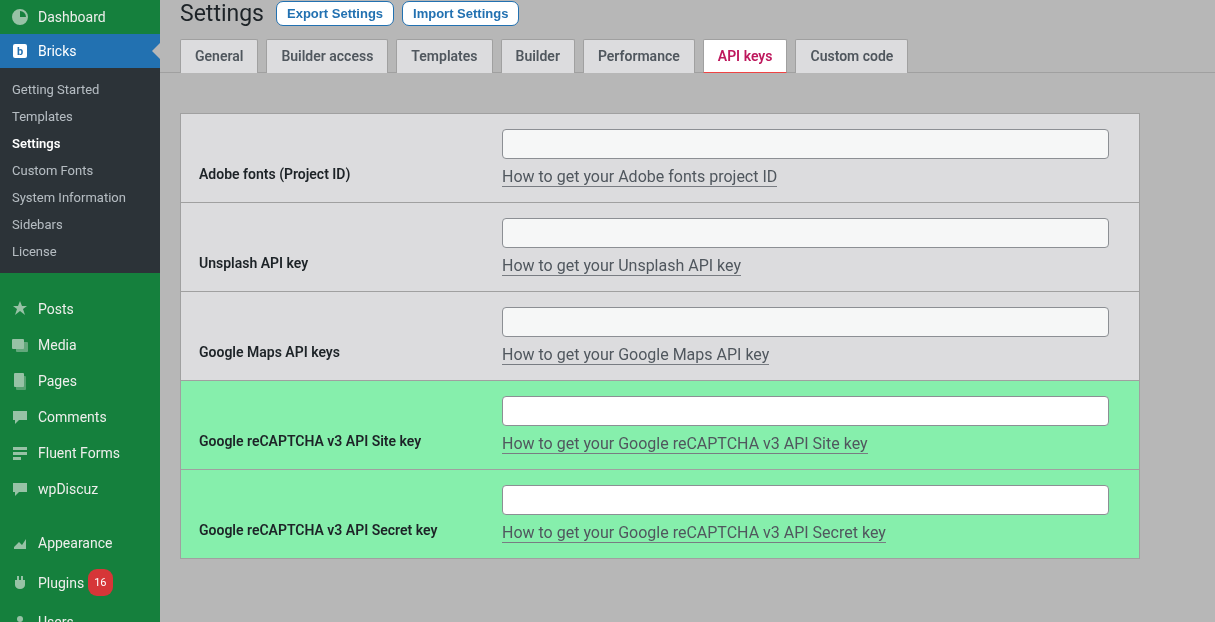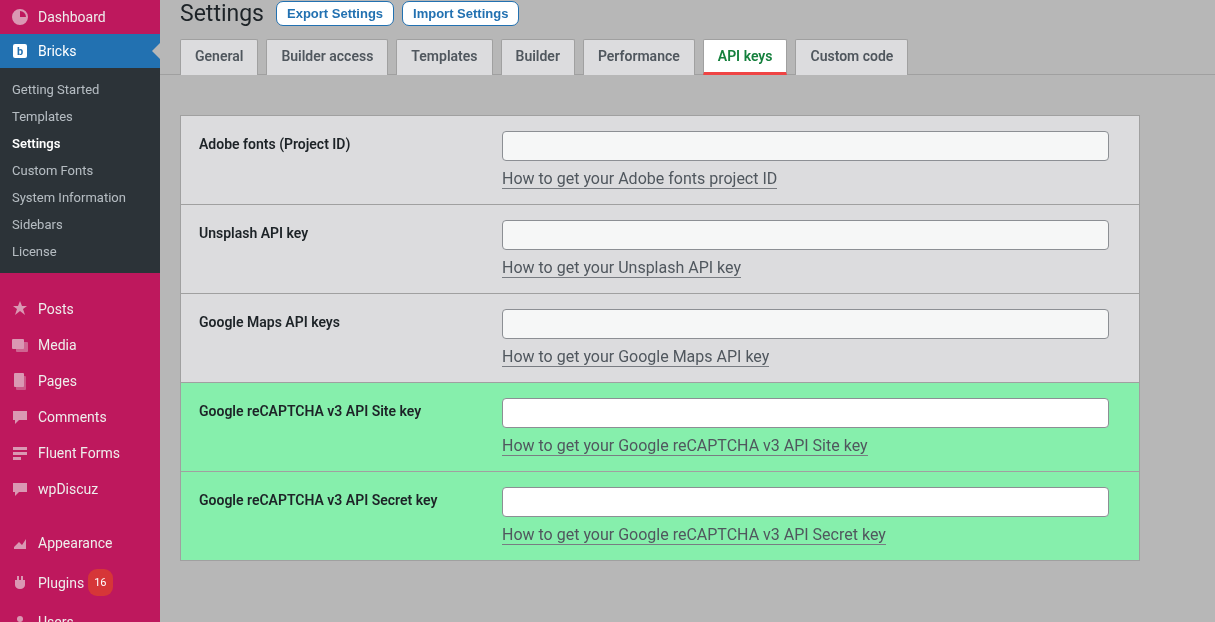--- a/index.html
+++ b/index.html
@@ -1,43 +1,43 @@
 <!DOCTYPE html>
 <html><head>
   <meta charset="utf-8">
   <style>
     * { box-sizing: border-box; margin: 0; padding: 0; }
     body { font-family: -apple-system, BlinkMacSystemFont, "Segoe UI", Roboto, sans-serif; font-size: 13px; color: #1d2327; background: #f0f0f1; width: 1215px; height: 622px; overflow: hidden; display: flex; }
     
-    .sidebar { width: 160px; background: #be185d; color: #fff; height: 622px; position: relative; }
+    .sidebar { width: 160px; background: #15803d; color: #fff; height: 622px; position: relative; }
     .sidebar-item { display: flex; align-items: center; padding: 8px 10px; color: #eeeeec; cursor: pointer; font-size: 14px; }
     .sidebar-item .icon { width: 20px; height: 20px; display: flex; align-items: center; justify-content: center; margin-right: 8px; opacity: 0.6; }
     .sidebar-item.top-item { padding: 7px 10px; }
     .sidebar-item.active { background: #2271b1; color: #fff; position: relative; }
     .sidebar-item.active::after { content: ''; position: absolute; right: 0; top: 50%; transform: translateY(-50%); border: 8px solid transparent; border-right-color: #b7b7b7; }
     .sidebar-item.active .icon { opacity: 1; }
     .sub-items { background: #2c3338; padding: 8px 0; }
     .sub-item { padding: 6px 12px; color: rgba(240,246,252,0.7); cursor: pointer; font-size: 13px; }
     .sub-item.sub-active { color: #fff; font-weight: 600; }
     .sidebar-separator { height: 18px; }
     .badge { background: #d63638; color: #fff; border-radius: 9px; padding: 7px 6px; font-size: 11px; margin-left: 4px; display: inline-block; }
     
     .main { flex: 1; background: #b7b7b7; position: relative; height: 622px; overflow: hidden; }
     
     .page-header { display: flex; align-items: center; padding: 0 20px 12px 20px; gap: 8px; }
     .page-title { font-size: 23px; font-weight: 400; color: #1d2327; margin-right: 4px; }
     .header-btn { background: #fff; border: 1px solid #2271b1; color: #2271b1; padding: 4px 10px; font-size: 13px; cursor: pointer; border-radius: 7px; font-weight: 600; }
     
     .tabs { display: flex; gap: 8px; padding: 0 20px; border-bottom: 1px solid #a0a0a0; }
     .tab { background: #dcdcde; border: 1px solid #a0a0a0; border-bottom: none; padding: 8px 14px; font-size: 14px; color: #50575e; cursor: pointer; font-weight: 600; border-radius: 2px 2px 0 0; margin-bottom: -1px; }
-    .tab.active { background: #fff; color: #15803d; border-bottom: 3px solid #ef4444; }
+    .tab.active { background: #fff; color: #be185d; border-bottom: 1px solid #ef4444; }
     
     .form-area { padding: 40px 20px 20px 20px; }
     .form-table { width: 960px; border: 1px solid #a0a0a0; border-bottom: none; background: #dcdcde; }
-    .form-row { display: flex; border-bottom: 1px solid #a0a0a0; }
+    .form-row { display: flex; border-bottom: 1px solid #a0a0a0; align-items: flex-end; }
     .form-row.highlighted { background: #86efac; gap: 12px; }
     .form-label-col { width: 293px; padding: 20px 18px; font-weight: 600; font-size: 14px; color: #1d2327; }
     .form-input-col { flex: 1; padding: 15px 30px; }
     .form-input { width: 607px; height: 30px; border: 1px solid #8c8f94; border-radius: 4px; background: #fff; padding: 0 8px; font-size: 14px; }
     .form-row:not(.highlighted) .form-input { background: #f6f7f7; }
     .help-link { display: inline-block; margin-top: 8px; color: #50575e; font-size: 16px; border-bottom: 1px solid #787c82; cursor: pointer; }
   </style>
 </head>
 <body>
 

